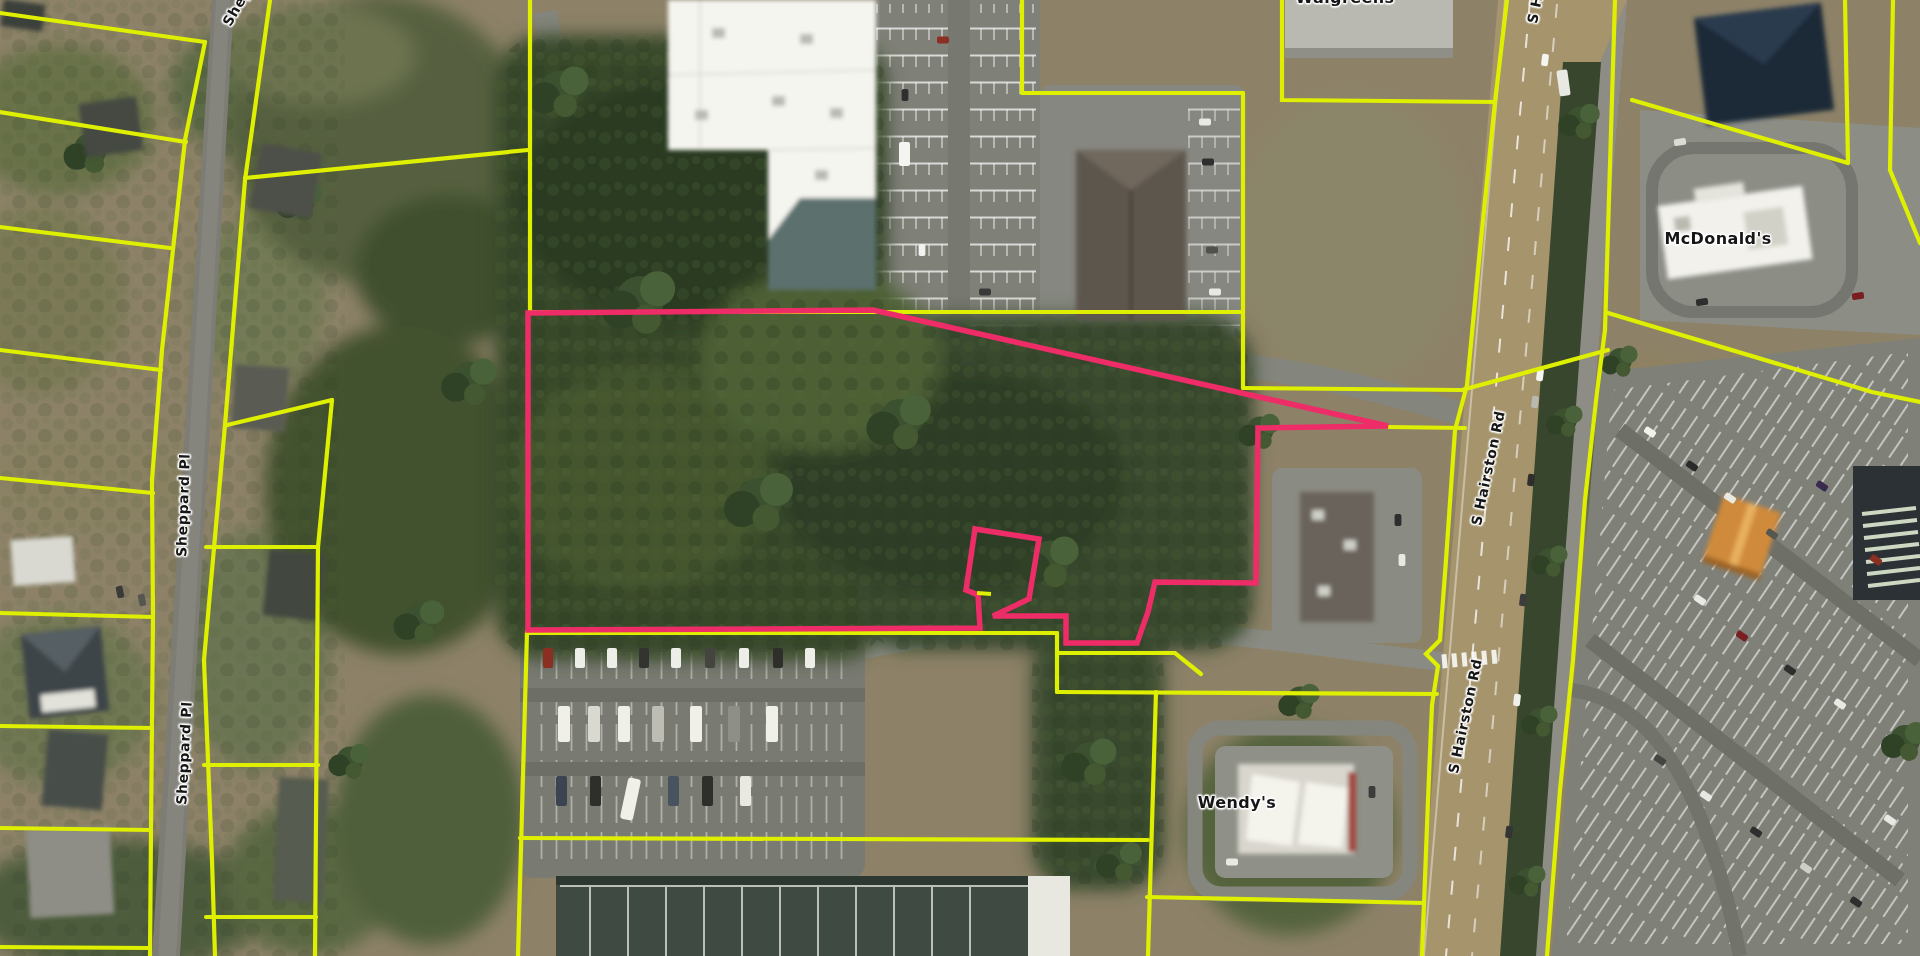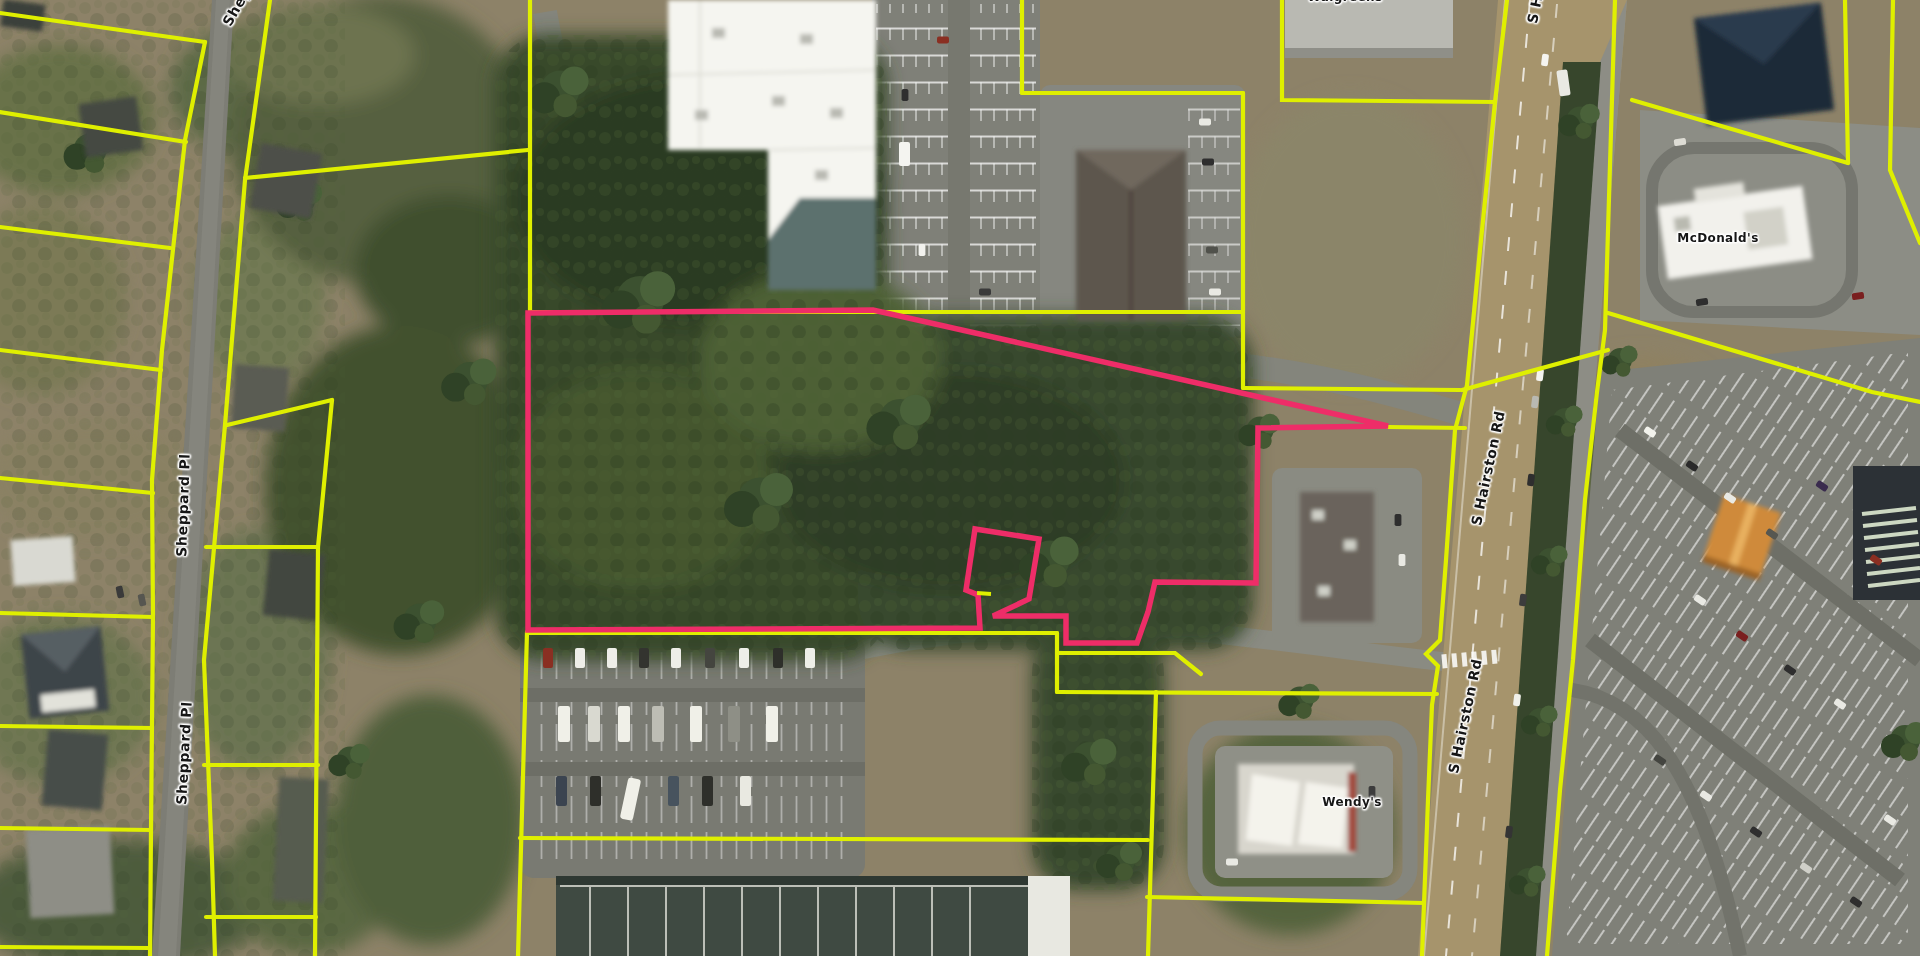--- a/index.html
+++ b/index.html
@@ -4,21 +4,21 @@
 <style>
   html,body{margin:0;padding:0;background:#222;}
   #stage{position:relative;width:1920px;height:956px;overflow:hidden;
          font-family:"DejaVu Sans",sans-serif;}
   #stage svg{position:absolute;left:0;top:0;}
   .mlabel{position:absolute;transform:translate(-50%,-50%) rotate(var(--r,0deg));
           font:bold 14px "DejaVu Sans",sans-serif;color:#161616;letter-spacing:.7px;
           white-space:nowrap;pointer-events:none;
           text-shadow:0 0 2px #fff,0 0 3px #fff,1px 1px 2px #fff,-1px -1px 2px #fff,
                       1px -1px 2px #fff,-1px 1px 2px #fff,0 1px 2px #fff,0 -1px 2px #fff;}
-  .poi{font-size:12px;letter-spacing:.4px;}
+  .poi{font-size:16px;letter-spacing:.4px;}
 </style>
 </head>
 <body>
 
 <div id="stage">
 <svg width="1920" height="956" viewBox="0 0 1920 956">
   <defs>
     <filter id="soft" x="-40%" y="-40%" width="180%" height="180%">
           <feGaussianBlur stdDeviation="9"></feGaussianBlur>
         </filter>
@@ -405,14 +405,14 @@
 </svg>
 
   <div class="mlabel" style="left:252px;top:-20px;--r:-60deg">Sheppard Pl</div>
   <div class="mlabel" style="left:183px;top:505px;--r:-88deg">Sheppard Pl</div>
   <div class="mlabel" style="left:184px;top:753px;--r:-87deg">Sheppard Pl</div>
   <div class="mlabel" style="left:1544px;top:-34px;--r:-78deg">S Hairston Rd</div>
   <div class="mlabel" style="left:1488px;top:468px;--r:-78deg">S Hairston Rd</div>
   <div class="mlabel" style="left:1465px;top:716px;--r:-78deg">S Hairston Rd</div>
   <div class="mlabel poi" style="left:1345px;top:-3px">Walgreens</div>
   <div class="mlabel poi" style="left:1718px;top:238px">McDonald's</div>
-  <div class="mlabel poi" style="left:1352px;top:802px">Wendy's</div>
+  <div class="mlabel poi" style="left:1237px;top:802px">Wendy's</div>
 </div>
 
 </body></html>

